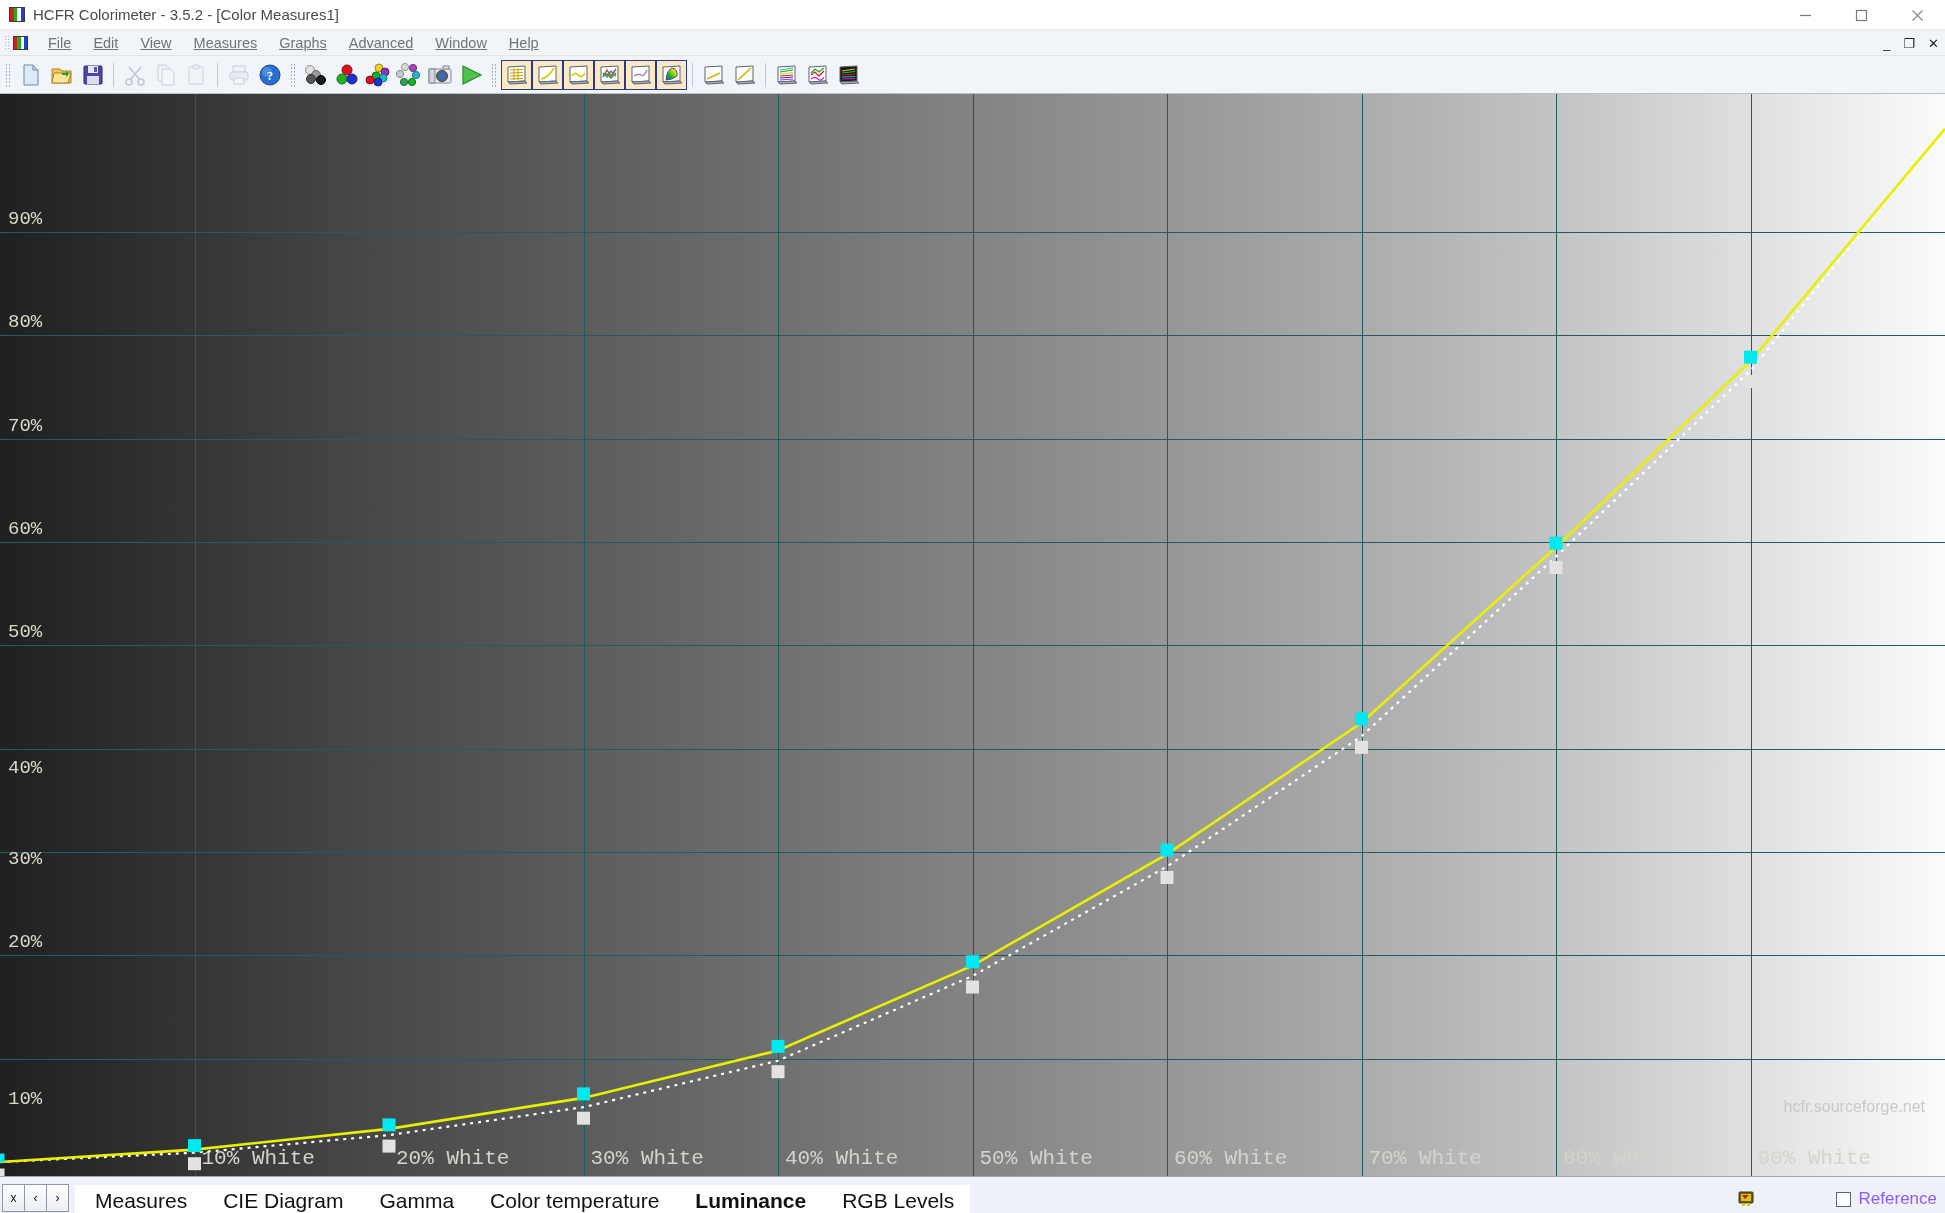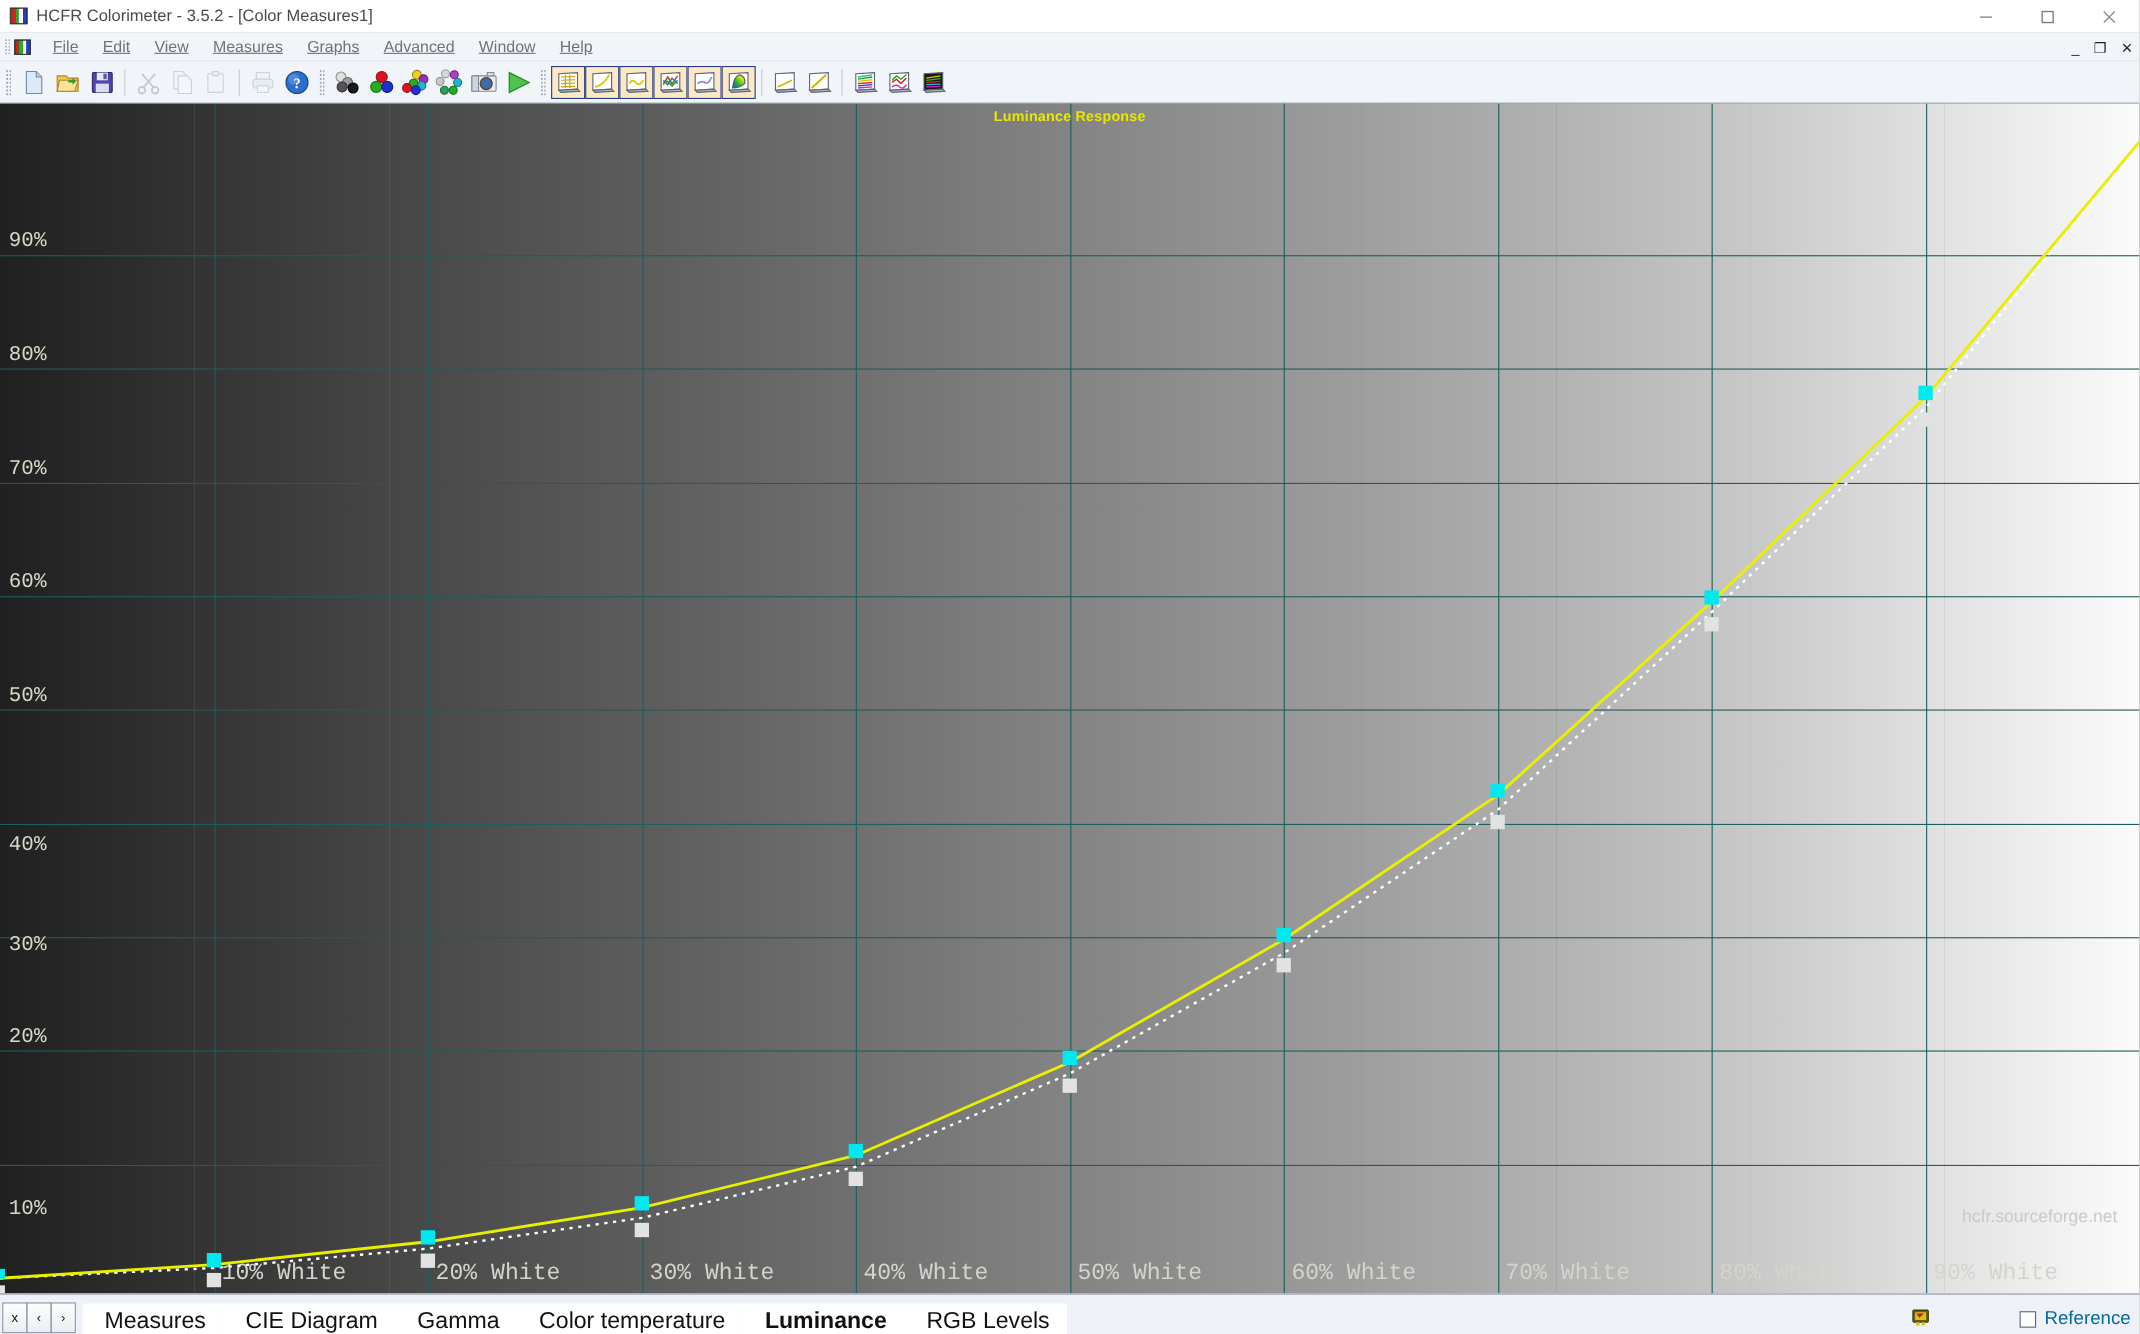--- a/index.html
+++ b/index.html
@@ -186,21 +186,21 @@
   }
   .tab.active { font-weight:bold; }
   #ref-area {
     position:absolute; right:8px; bottom:9px;
     display:flex; align-items:center; gap:8px;
   }
   #ref-area .chk {
     width:15px; height:15px; background:#fff;
     border:1px solid #5a6472;
   }
-  #ref-area .lbl { font-size:17px; color:#0369a1; }
+  #ref-area .lbl { font-size:17px; color:#8b5cf6; }
   #sensor-icon { position:absolute; right:190px; bottom:6px; }
 </style>
 </head>
 <body>
 
 <div id="titlebar">
   <div class="app-icon">
     <i style="background:#d02020"></i>
       <i style="background:#20b020"></i>
       <i style="background:#ffffff"></i>
@@ -555,21 +555,20 @@
       <div class="hg" style="top: 964.669px; background: rgb(29, 94, 94);"></div>
       <div class="hg" style="top: 861.338px; background: rgb(29, 94, 94);"></div>
       <div class="hg" style="top: 758.007px; background: rgb(29, 94, 94);"></div>
       <div class="hg" style="top: 654.676px; background: rgb(29, 94, 94);"></div>
       <div class="hg" style="top: 551.345px; background: rgb(29, 94, 94);"></div>
       <div class="hg" style="top: 448.014px; background: rgb(29, 94, 94);"></div>
       <div class="hg" style="top: 344.683px; background: rgb(29, 94, 94);"></div>
       <div class="hg" style="top: 241.352px; background: rgb(29, 94, 94);"></div>
       <div class="hg" style="top: 138.021px; background: rgb(29, 94, 94);"></div>
     </div>
-  <div id="chart-title">Luminance Response</div>
   <div id="y-axis-labels">
       <div class="ylab" style="top: 1016px;">10%</div>
       <div class="ylab" style="top: 859.338px;">20%</div>
       <div class="ylab" style="top: 756.007px; margin-top: 20px;">30%</div>
       <div class="ylab" style="top: 652.676px; margin-top: 32px;">40%</div>
       <div class="ylab" style="top: 549.345px;">50%</div>
       <div class="ylab" style="top: 446.014px;">60%</div>
       <div class="ylab" style="top: 342.683px;">70%</div>
       <div class="ylab" style="top: 239.352px;">80%</div>
       <div class="ylab" style="top: 136.021px;">90%</div>

